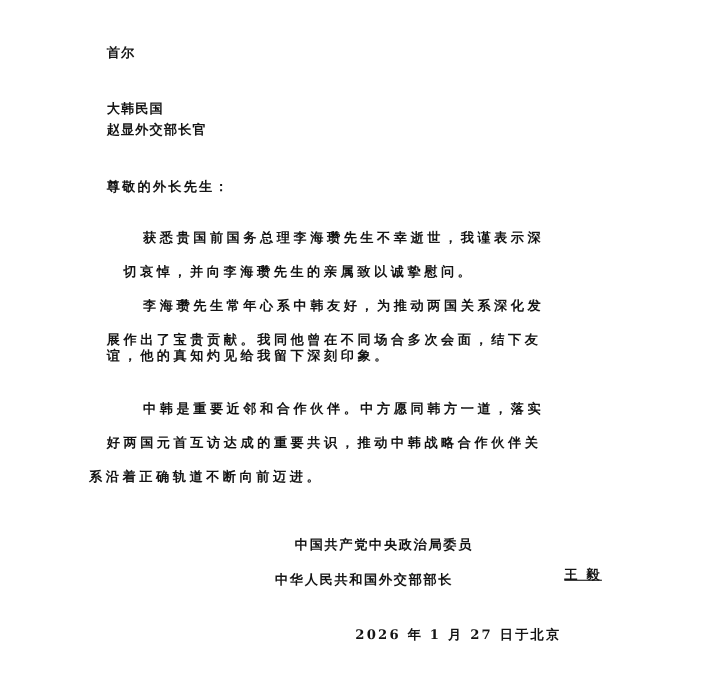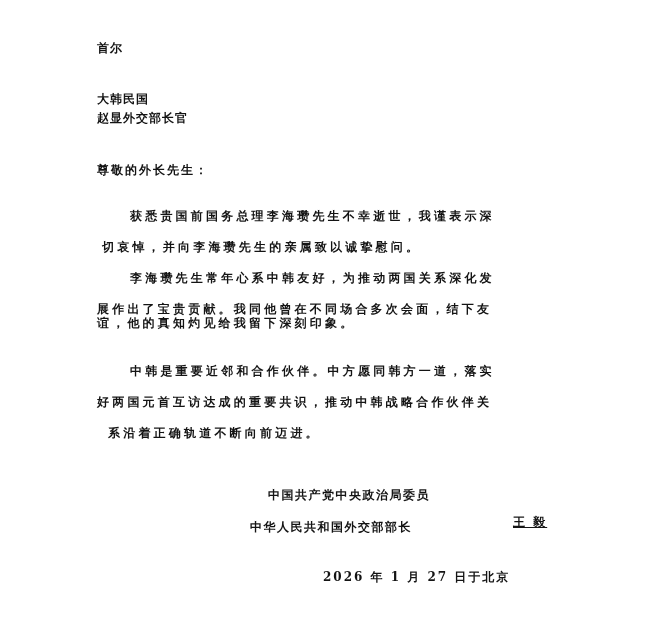--- a/index.html
+++ b/index.html
@@ -24,33 +24,33 @@
   <div>
     <div class="line addr" style="top:37px;">首尔</div>
     <div class="line addr" style="top:88px;">大韩民国</div>
     <div class="line addr" style="top:107px;">赵显外交部长官</div>
   </div>
 
   <div class="line" style="left:97px; top:159px; letter-spacing:2px;">尊敬的外长先生：</div>
 
   <div>
     <div class="line" style="left:130px; top:205px; letter-spacing:3.2px;">获悉贵国前国务总理李海瓒先生不幸逝世，我谨表示深</div>
-    <div class="line" style="left:102px; top:236px; letter-spacing:3.2px;">切哀悼，并向李海瓒先生的亲属致以诚挚慰问。</div>
+    <div class="line" style="left:112px; top:236px; letter-spacing:3.2px;">切哀悼，并向李海瓒先生的亲属致以诚挚慰问。</div>
   </div>
 
   <div>
     <div class="line" style="left:130px; top:267px; letter-spacing:3.2px;">李海瓒先生常年心系中韩友好，为推动两国关系深化发</div>
     <div class="line" style="left:97px; top:298px; letter-spacing:3.2px;">展作出了宝贵贡献。我同他曾在不同场合多次会面，结下友</div>
     <div class="line" style="left:97px; top:312px; letter-spacing:3.2px;">谊，他的真知灼见给我留下深刻印象。</div>
   </div>
 
   <div>
     <div class="line" style="left:130px; top:360px; letter-spacing:3.2px;">中韩是重要近邻和合作伙伴。中方愿同韩方一道，落实</div>
     <div class="line" style="left:97px; top:391px; letter-spacing:3.2px;">好两国元首互访达成的重要共识，推动中韩战略合作伙伴关</div>
-    <div class="line" style="left:108px; top:422px; letter-spacing:3.2px;text-align:right;">系沿着正确轨道不断向前迈进。</div>
+    <div class="line" style="left:81px; top:422px; letter-spacing:3.2px;text-align:right;">系沿着正确轨道不断向前迈进。</div>
   </div>
 
   <div>
     <div class="line" style="left:268px; top:484px; letter-spacing:1.5px;">中国共产党中央政治局委员</div>
     <div class="line" style="left:250px; top:516px; letter-spacing:1.5px;">中华人民共和国外交部部长</div>
     <div class="line" style="left:513px; top:511px; letter-spacing:2px;text-decoration:underline;">王 毅</div>
     <div class="line date" style="left:323px; top:566px;">2026 年 1 月 27 日于北京</div>
   </div>
 
 </div>

